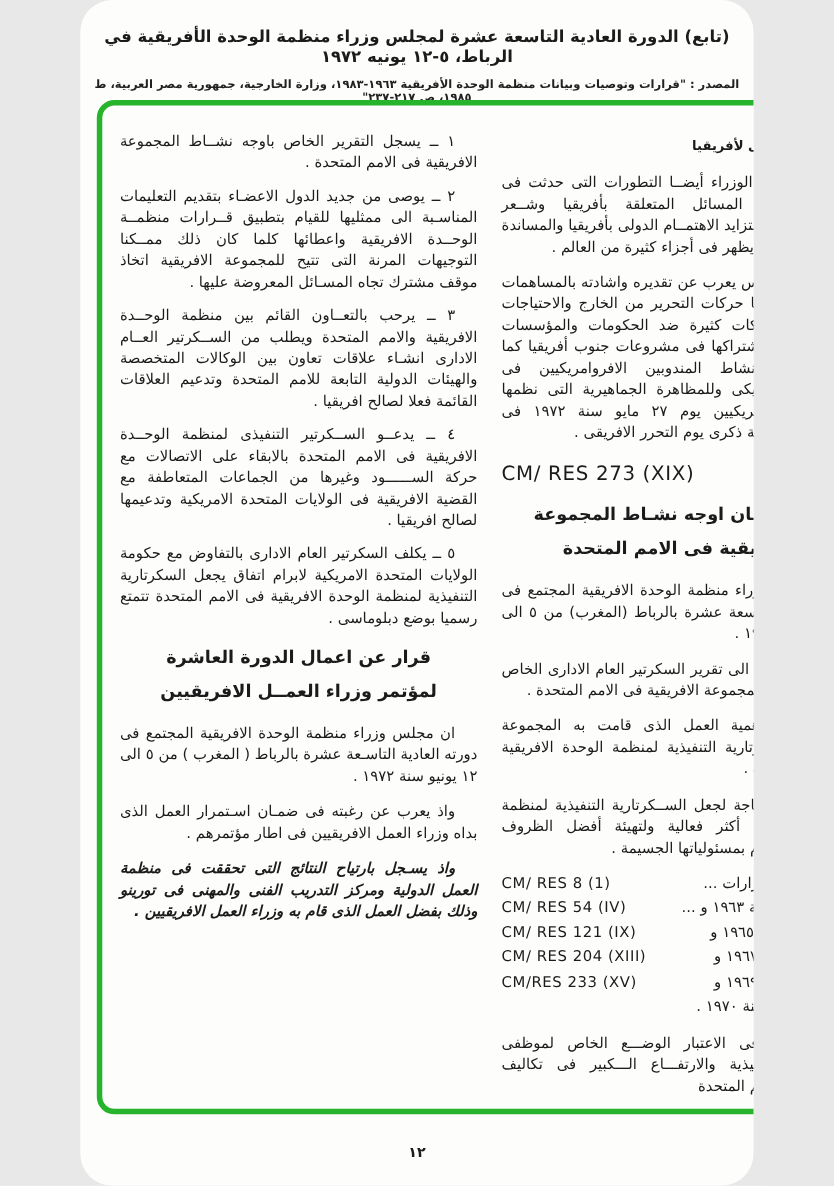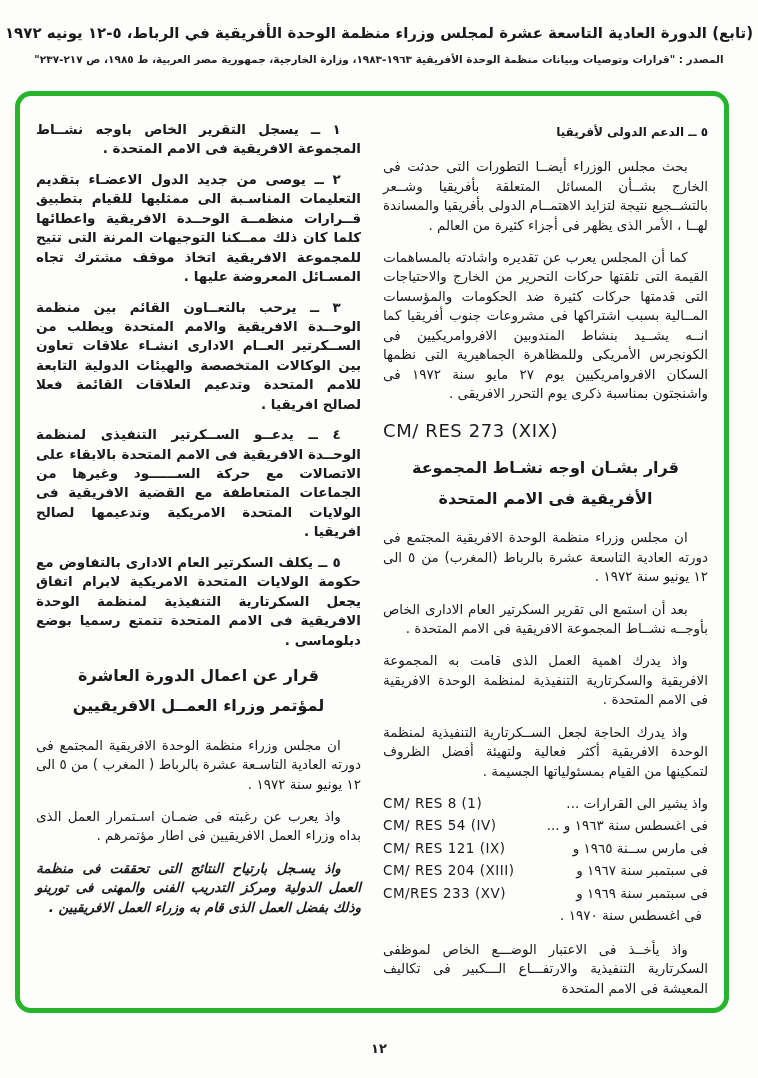--- a/index.html
+++ b/index.html
@@ -4,25 +4,26 @@
 <style>
   :root{
     --green:#27b42c;
     --ink:#1b1b1b;
     --paper:#fdfdfc;
   }
   *{margin:0;padding:0;box-sizing:border-box;}
   body{background:#e8e8e8;font-family:"DejaVu Sans",sans-serif;}
   .page{
     position:relative;
-    width:758px;height:1078px;
+    width:612px;height:1078px;
     margin:0 auto;
     background:var(--paper);
     color:var(--ink);
     overflow:hidden;
+    border-radius:29px;
   }
   .page-header{
     position:absolute;top:24px;left:0;right:0;
     text-align:center;direction:rtl;
   }
   .header-title{
     font-size:15px;font-weight:bold;
     letter-spacing:.2px;
   }
   .header-source{
@@ -48,21 +49,21 @@
     flex:1 1 50%;
     direction:rtl;
     font-size:13.5px;
     line-height:1.44;
   }
   .para{
     text-align:justify;
     text-indent:1.5em;
     margin-bottom:13px;
   }
-  .para.tight{margin-bottom:11px;font-weight:bold;}
+  .para.tight{margin-bottom:11px;}
   .para.bold{font-weight:bold;font-style:italic;}
   .section-heading{
     text-align:right;
     font-weight:bold;
     font-size:12px;
     margin:4px 0 16px;
   }
   .res-title{
     text-align:center;
     font-weight:bold;

